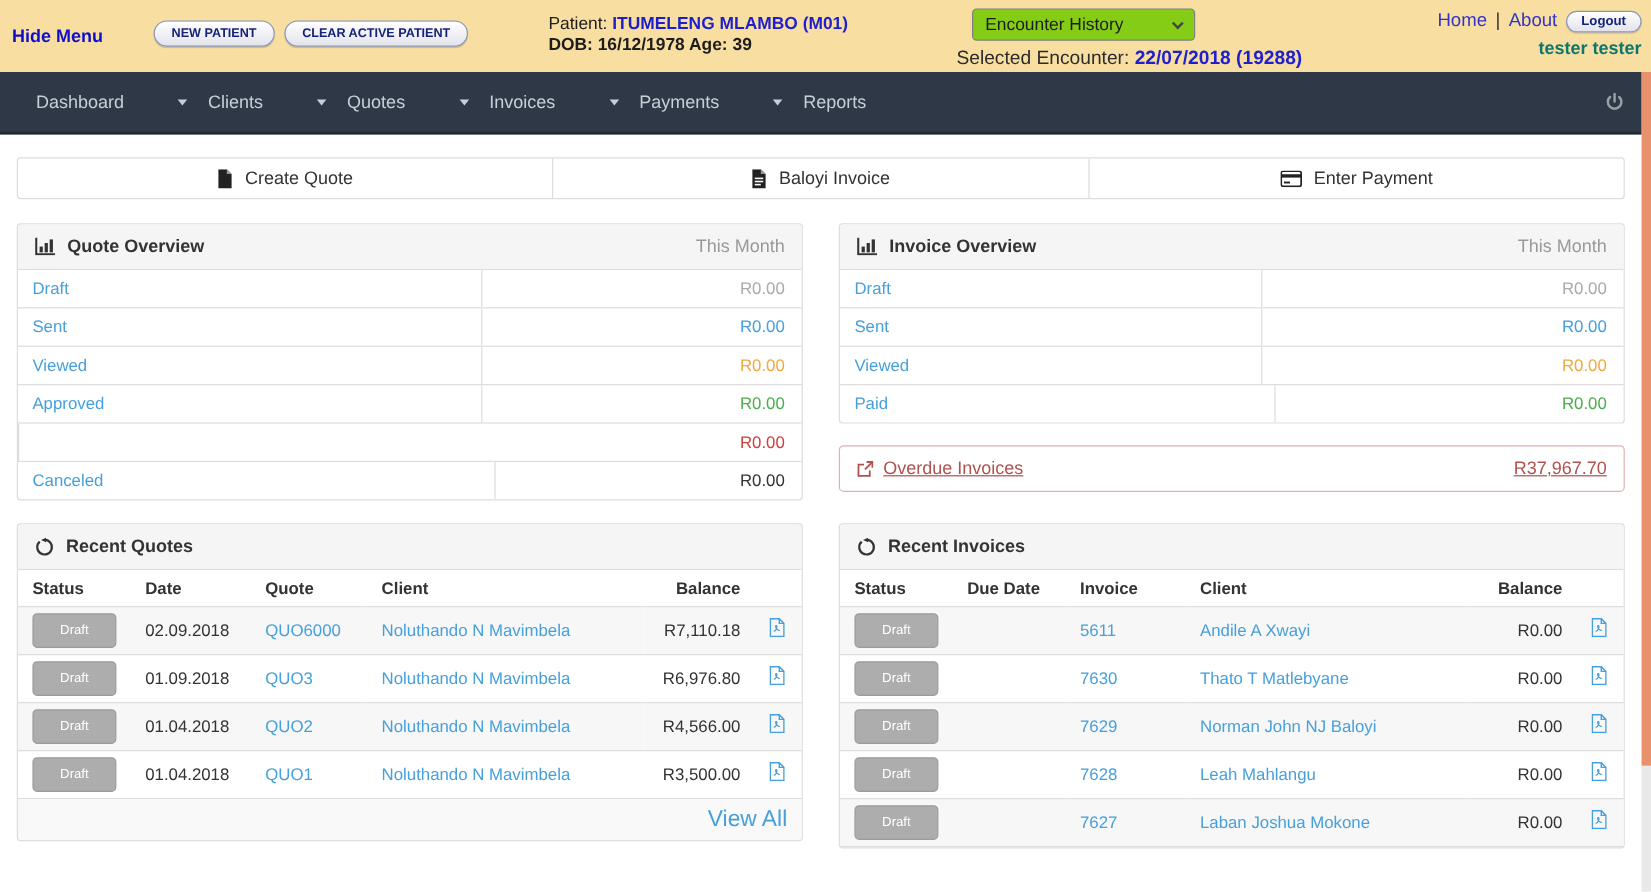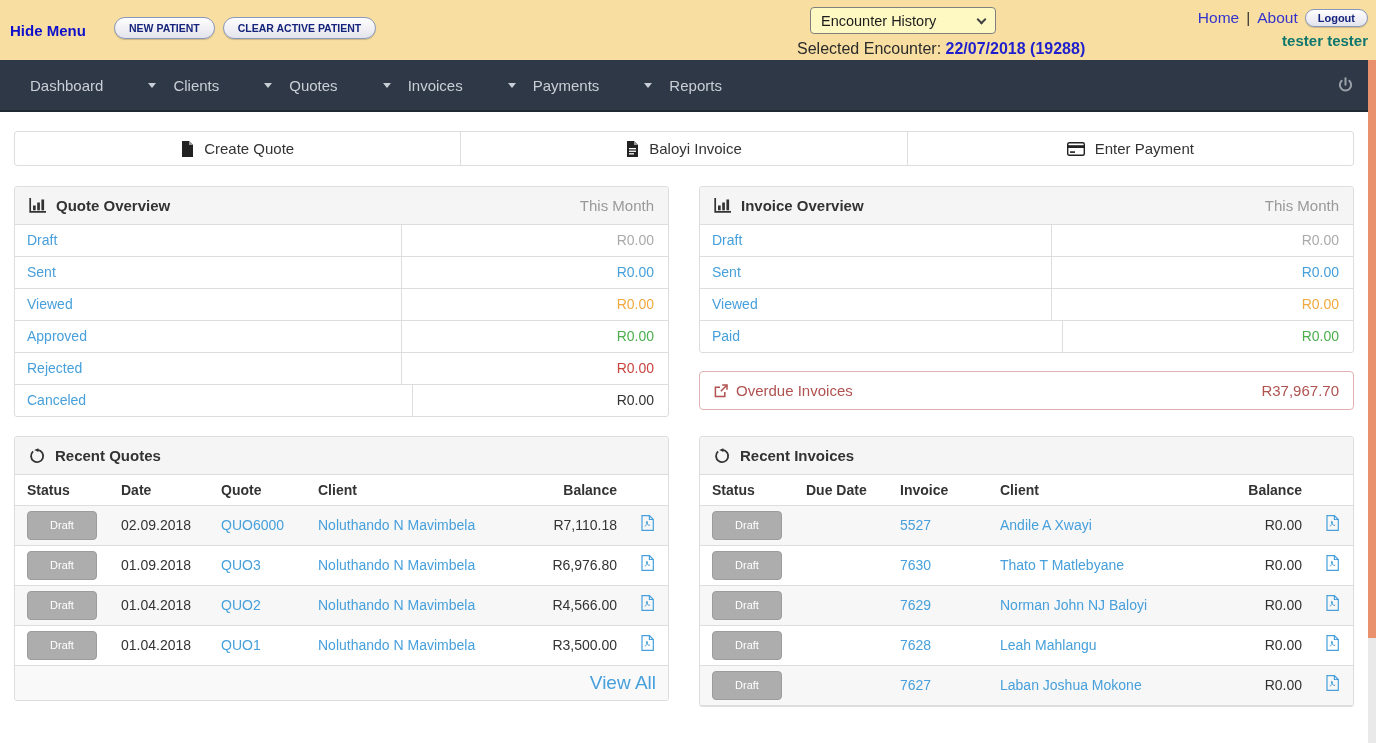--- a/index.html
+++ b/index.html
@@ -2,31 +2,31 @@
 <html><head>
 <meta charset="utf-8">
 <style>
   * { margin:0; padding:0; box-sizing:border-box; }
   html,body { width:1376px; height:743px; overflow:hidden; background:#fff;
     font-family:"Liberation Sans","DejaVu Sans",sans-serif; font-size:14px; color:#333; }
 
   
   .topbar { position:relative; height:60px; background:#F8DFA1; }
   .hide-menu { position:absolute; left:10px; top:22px; font-size:15px; font-weight:bold; color:#0F0FCC; cursor:pointer; }
-  .pills { position:absolute; left:114px; top:17px; display:flex; gap:8px; }
+  .pills { position:absolute; left:128px; top:17px; display:flex; gap:8px; }
   .pill { border:1px solid #8A97BC; border-radius:13px; background:linear-gradient(#FFFFFF,#E3E3EC);
     padding:4px 14px; font-size:10.5px; font-weight:bold; color:#14247A; cursor:pointer;
     box-shadow:0 1px 1px rgba(0,0,0,.18); white-space:nowrap; }
   .patient-block { position:absolute; left:457px; top:11px; font-size:14.5px; line-height:18px; color:#1d1d1d; }
   .patient-name { color:#1F1FCD; font-weight:bold; }
   .dob-line { font-weight:bold; }
   .encounter-block { position:absolute; left:797px; top:7px; width:281px; text-align:center; }
   .select-wrap { position:relative; width:186px; margin-left:13px; }
   .select-wrap select { width:186px; height:27px; appearance:none; -webkit-appearance:none;
-    background:#fef9c3; border:1px solid #808080; border-radius:4px; padding:3px 28px 3px 10px;
+    background:#84cc16; border:1px solid #808080; border-radius:4px; padding:3px 28px 3px 10px;
     font-family:inherit; font-size:14.5px; color:#1d1d1d; }
   .select-chevron { position:absolute; right:11px; top:9px; width:7px; height:7px;
     border-left:2px solid #444; border-bottom:2px solid #444; transform:rotate(-45deg); pointer-events:none; }
   .sel-enc-line { margin-top:6px; font-size:16px; color:#2b2b2b; white-space:nowrap; }
   .sel-enc-value { color:#1F1FCD; font-weight:bold; }
   .account-block { position:absolute; right:8px; top:9px; text-align:right; }
   .account-line1 { display:flex; align-items:center; gap:7px; justify-content:flex-end; font-size:15.5px; }
   .hdr-link { color:#3333CC; cursor:pointer; }
   .hdr-sep { color:#333; }
   .logout-pill { border:1px solid #8A97BC; border-radius:12px; background:linear-gradient(#FFFFFF,#E3E3EC);
@@ -67,21 +67,21 @@
   .ov-label { padding:6px 12px; line-height:19px; }
   .q-col .ov-label { width:386px; }
   .i-col .ov-label { width:351px; }
   .ov-value { flex:1; border-left:1px solid #DDD; padding:6px 14px; text-align:right; line-height:19px; }
   a.link, .link { color:#47A0DB; text-decoration:none; cursor:pointer; }
   .v-gray { color:#AAAAAA; } .v-blue { color:#47A0DB; } .v-orange { color:#F0A93F; }
   .v-green { color:#4CAE4C; } .v-red { color:#C9443F; } .v-dark { color:#333; }
 
   
   .overdue-box { margin-top:18px; border:1px solid #E0B1B1; border-radius:4px; padding:10px 14px;
-    display:flex; align-items:center; font-size:15px; color:#AF5250; cursor:pointer; }
+    display:flex; align-items:center; font-size:15px; color:#AF5250; cursor:pointer;text-decoration:underline; }
   .overdue-label { margin-left:8px; }
   .overdue-value { margin-left:auto; }
 
   
   table { width:100%; border-collapse:collapse; }
   th { text-align:left; font-weight:bold; color:#333; padding:7px 12px; font-size:14px; }
   td { padding:5px 12px; font-size:14px; vertical-align:middle; line-height:21px; }
   thead tr { border-bottom:1px solid #DDD; }
   tbody tr { border-bottom:1px solid #DDD; }
   tbody tr:nth-child(odd) { background:#F7F7F7; }
@@ -97,20 +97,27 @@
 <body>
 
 <div class="topbar">
   <span class="hide-menu">Hide Menu</span>
 
   <div class="pills">
     <button class="pill">NEW PATIENT</button>
     <button class="pill">CLEAR ACTIVE PATIENT</button>
   </div>
 
+  <div class="patient-block">
+    <div>
+      <span>Patient:</span>
+      <span class="patient-name">ITUMELENG MLAMBO (M01)</span>
+    </div>
+    <div class="dob-line">DOB: 16/12/1978 Age: 39</div>
+  </div>
 
   <div class="encounter-block">
     <div class="select-wrap">
       <select>
         <option>Encounter History</option>
       </select>
       <span class="select-chevron"></span>
     </div>
     <div class="sel-enc-line">
       <span>Selected Encounter:</span>
@@ -228,21 +235,20 @@
       </div>
       <div class="ov-row">
         <div class="ov-label"><span class="link">Viewed</span></div>
         <div class="ov-value v-orange">R0.00</div>
       </div>
       <div class="ov-row">
         <div class="ov-label"><span class="link">Approved</span></div>
         <div class="ov-value v-green">R0.00</div>
       </div>
       <div class="ov-row">
-        <div class="ov-label"><span class="link">Rejected</span></div>
         <div class="ov-value v-red">R0.00</div>
       </div>
       <div class="ov-row">
         <div class="ov-label"><span class="link">Canceled</span></div>
         <div class="ov-value v-dark">R0.00</div>
       </div>
     </div>
 
     <div class="col">
       <div class="i-col card">
@@ -411,21 +417,21 @@
             <th>Invoice</th>
             <th>Client</th>
             <th class="th-right">Balance</th>
             <th></th>
           </tr>
         </thead>
         <tbody>
           <tr>
             <td><span class="badge">Draft</span></td>
             <td></td>
-            <td><span class="link">5527</span></td>
+            <td><span class="link">5611</span></td>
             <td><span class="link">Andile A Xwayi</span></td>
             <td class="td-right">R0.00</td>
             <td class="pdf-cell"><span class="icon">
                   <svg width="13" height="16" viewBox="0 0 13 16">
                     <path d="M1 .6h7.4l3.9 3.9v10.9H1z" fill="none" stroke="#47A0DB" stroke-width="1.2"></path>
                     <path d="M8.4 .6v3.9h3.9" fill="none" stroke="#47A0DB" stroke-width="1.2"></path>
                     <path d="M3.8 11.2c1.6-.5 3.1-3 2.6-4.5-.2-.7-1.1-.5-1.1.3 0 1.6 2.1 3.6 3.7 3.4" fill="none" stroke="#47A0DB" stroke-width="1"></path>
                   </svg>
                 </span></td>
           </tr>

